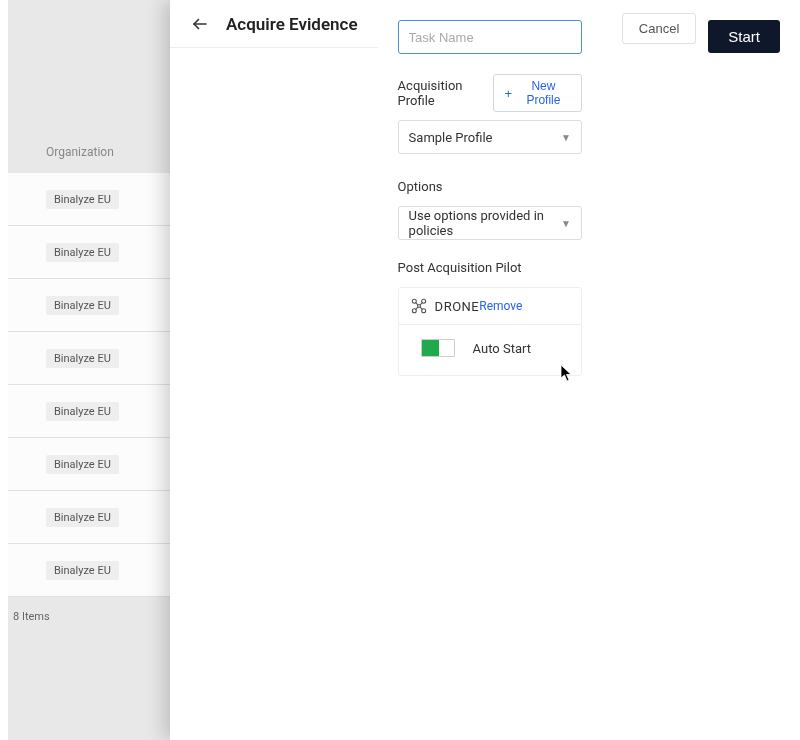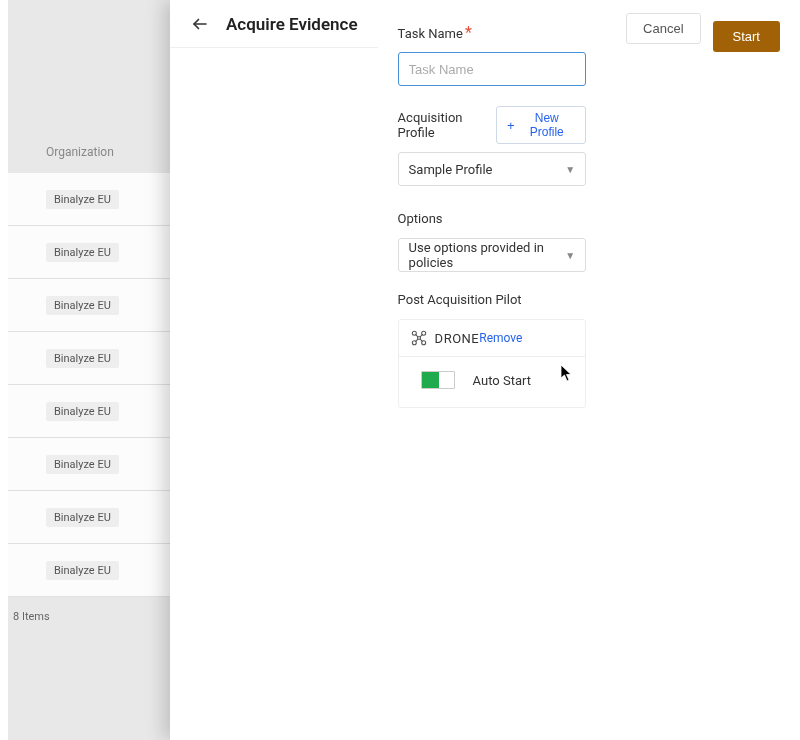--- a/index.html
+++ b/index.html
@@ -231,25 +231,25 @@
     .btn-cancel {
       background: #fff;
       border: 1px solid #e0e0e0;
       border-radius: 3px;
       padding: 7px 16px;
       font-size: 13px;
       color: #555;
       cursor: pointer;
     }
     .btn-start {
-      background: #a16207;
+      background: #0f172a;
       border: none;
       border-radius: 3px;
       padding: 8px 20px;
-      font-size: 13px;
+      font-size: 15px;
       color: #fff;
       cursor: pointer;
       margin-top: 17px;
     }
 
     .cursor-pointer {
       position: absolute;
       left: 560px;
       top: 364px;
       pointer-events: none;
@@ -294,25 +294,20 @@
           <line x1="20" y1="12" x2="4" y2="12"></line>
           <polyline points="10 18 4 12 10 6"></polyline>
         </svg>
     </div>
     <div class="panel-title">Acquire Evidence</div>
   </div>
 
   <div class="panel-body">
 
     <div class="field-group">
-      <div class="field-label-row">
-        <div>
-          <span class="field-label">Task Name</span><span class="req-star">*</span>
-        </div>
-      </div>
       <input class="text-input" type="text" placeholder="Task Name" style="">
     </div>
 
     <div class="field-group">
       <div class="field-label-row">
         <span class="field-label">Acquisition Profile</span>
         <button class="new-profile-btn">
           <span class="plus-icon">+</span>
           <span>New Profile</span>
         </button>

